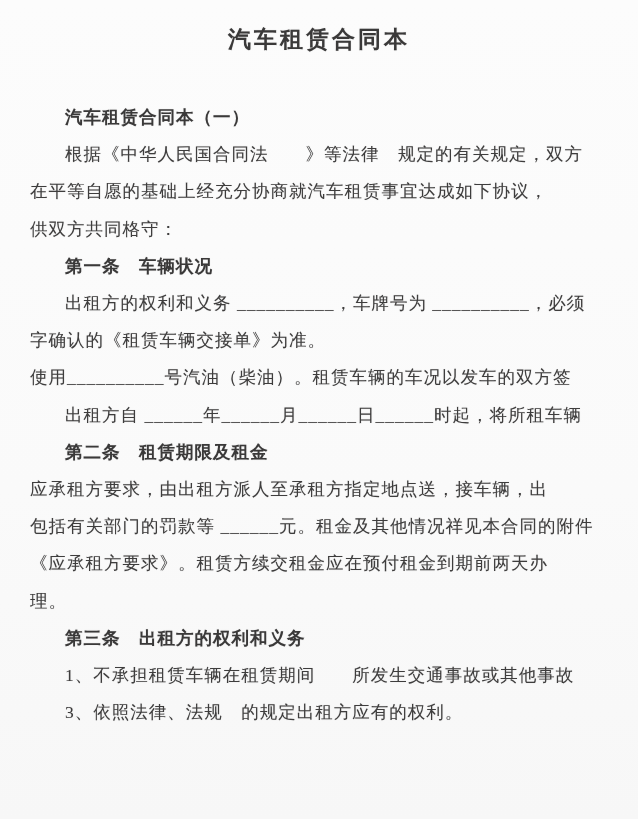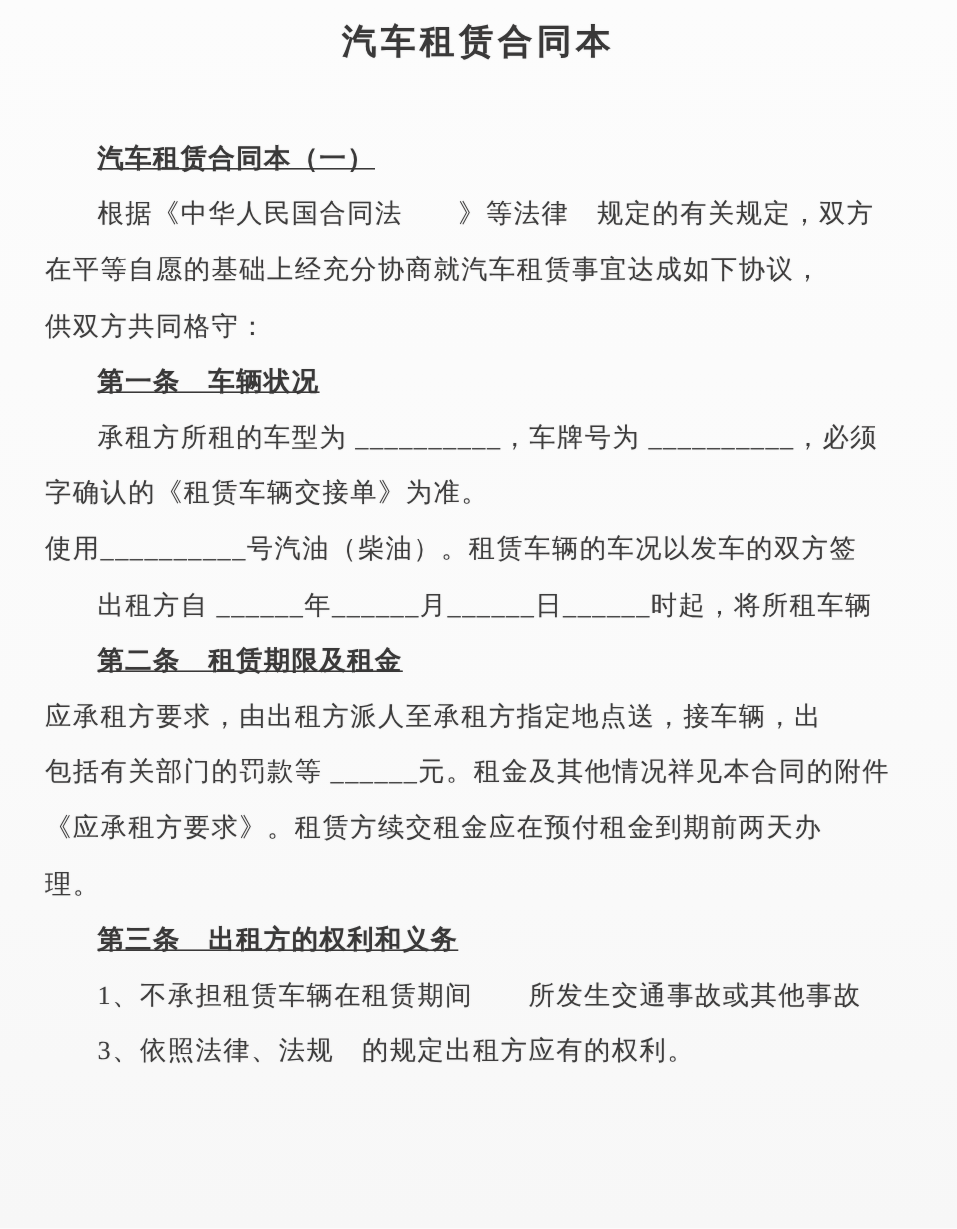--- a/index.html
+++ b/index.html
@@ -15,21 +15,21 @@
     color: #3e3d3d;
   }
   .page {
     width: 638px;
     height: 819px;
     box-sizing: border-box;
     padding: 12px 30px 0 30px;
     overflow: hidden;
   }
   .doc-title {
-    margin: 0;
+    margin: 12px;
     text-align: center;
     font-size: 23px;
     font-weight: bold;
     letter-spacing: 3px;
     color: #3a3939;
     text-shadow: 0 0 1px rgba(90,90,90,0.35);
   }
   .doc-body {
     margin-top: 44px;
     font-size: 17.5px;
@@ -41,35 +41,34 @@
     white-space: pre-wrap;
     margin: 0;
   }
   .line.first {
     text-indent: 2em;
   }
   .line.heading,
   .line.subtitle {
     font-weight: bold;
     color: #3a3939;
-    text-decoration: underline;
   }
 </style>
 </head>
 <body>
 
 <div class="page">
   <h1 class="doc-title">汽车租赁合同本</h1>
   <div class="doc-body">
       <div class="line subtitle first">汽车租赁合同本（一）</div>
       <div class="line body first">根据《中华人民国合同法　　》等法律　规定的有关规定，双方</div>
       <div class="line body">在平等自愿的基础上经充分协商就汽车租赁事宜达成如下协议，</div>
       <div class="line body">供双方共同格守：</div>
       <div class="line heading first">第一条　车辆状况</div>
-      <div class="line body first">承租方所租的车型为 __________，车牌号为 __________，必须</div>
+      <div class="line body first">出租方的权利和义务 __________，车牌号为 __________，必须</div>
       <div class="line body">字确认的《租赁车辆交接单》为准。</div>
       <div class="line body">使用__________号汽油（柴油）。租赁车辆的车况以发车的双方签</div>
       <div class="line body first">出租方自 ______年______月______日______时起，将所租车辆</div>
       <div class="line heading first">第二条　租赁期限及租金</div>
       <div class="line body">应承租方要求，由出租方派人至承租方指定地点送，接车辆，出</div>
       <div class="line body">包括有关部门的罚款等 ______元。租金及其他情况祥见本合同的附件</div>
       <div class="line body">《应承租方要求》。租赁方续交租金应在预付租金到期前两天办</div>
       <div class="line body">理。</div>
       <div class="line heading first">第三条　出租方的权利和义务</div>
       <div class="line body first">1、不承担租赁车辆在租赁期间　　所发生交通事故或其他事故</div>

